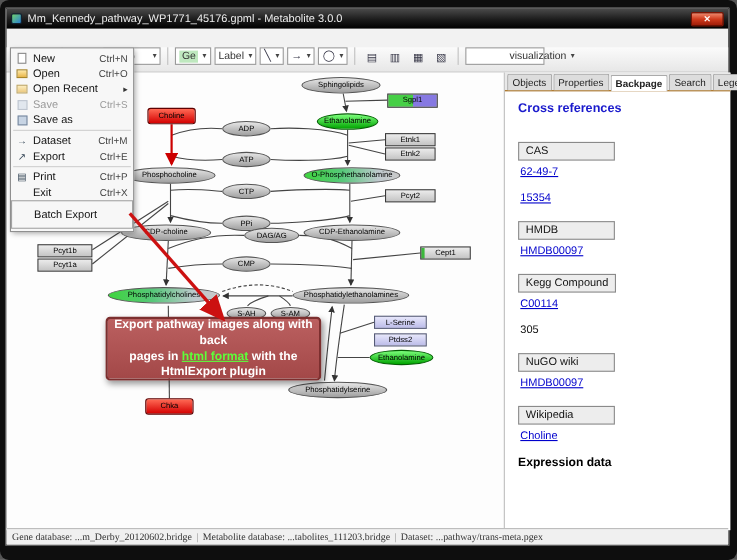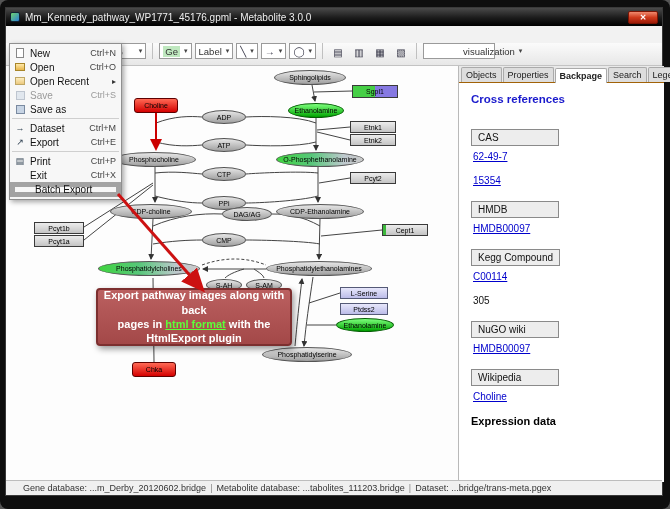--- a/index.html
+++ b/index.html
@@ -56,21 +56,21 @@
   #edges { position:absolute; left:0; top:0; z-index:1; }
 
   
   #file-menu { position:absolute; left:3px; top:35px; width:113px; background:#f7f7f7;
     border:1px solid #8f8f8f; box-shadow:2px 2px 5px rgba(0,0,0,.35); z-index:10; padding:2px 0; }
   .fm-item { display:flex; align-items:center; height:14px; font-size:10px; color:#111; padding:0 5px 0 4px; }
   .fm-item .mi { width:12px; height:12px; margin-right:4px; flex:0 0 12px; display:flex; align-items:center; justify-content:center; }
   .fm-label { flex:1; }
   .fm-sc { color:#444; font-size:9px; margin-left:6px; }
   .fm-item.disabled, .fm-item.disabled .fm-sc { color:#9a9a9a; }
-  .fm-item.danger { border:5px solid #a3a3a3; height:15px; }
+  .fm-item.danger { border:1px solid #a3a3a3; height:26px; }
   .fm-sep { height:1px; background:#cfcfcf; margin:2px 2px; }
   .mi-page { width:8px; height:10px; background:#fff; border:1px solid #888; }
   .mi-folder { width:10px; height:8px; background:linear-gradient(#ffe9a8,#e8b64c); border:1px solid #a8862a; }
   .mi-disk { width:9px; height:9px; background:#c7d4e4; border:1px solid #7a8aa0; }
   .mi-disk.dim { opacity:.45; }
   .mi-glyph { font-size:9px; color:#345; }
   .fm-sub { font-size:8px; color:#333; margin-left:4px; }
 
   
   #annot-arrow { position:absolute; left:0; top:0; z-index:15; pointer-events:none; }
@@ -89,21 +89,21 @@
   .panel-body { padding:10px 12px; }
   .xref-heading { color:#1a1acc; font-weight:bold; font-size:11.5px; margin-bottom:22px; }
   .xref-title { display:inline-block; min-width:88px; background:#ededed; border:1px solid #8a8a8a;
     font-size:10px; color:#111; padding:2px 6px; margin-bottom:5px; }
   .xref-link { display:block; color:#0000cc; text-decoration:underline; font-size:10px; margin:0 0 13px 2px; }
   .xref-plain { display:block; color:#111; font-size:10px; margin:0 0 13px 2px; }
   .panel-footer { font-weight:bold; font-size:11px; color:#000; margin-top:4px; }
 
   
   .statusbar { position:absolute; left:0; bottom:0; width:100%; height:15px; background:#f0f0f0;
-    border-top:1px solid #bdbdbd; display:flex; align-items:center; font-size:9px; color:#333; padding:0 17px; gap:4px; white-space:nowrap; overflow:hidden; }
+    border-top:1px solid #bdbdbd; display:flex; align-items:center; font-size:9px; color:#333; padding:0 5px; gap:4px; white-space:nowrap; overflow:hidden;font-family:Liberation Serif, serif; }
   .sb-sep { color:#888; }
 </style>
 </head>
 <body>
 
 <div id="screen">
   <div id="app">
 
     <div class="titlebar">
       <span class="app-icon"></span>
@@ -278,21 +278,21 @@
 
         <div class="panel-footer">Expression data</div>
       </div>
     </div>
 
     <div class="statusbar">
       <span>Gene database: ...m_Derby_20120602.bridge</span>
       <span class="sb-sep">|</span>
       <span>Metabolite database: ...tabolites_111203.bridge</span>
       <span class="sb-sep">|</span>
-      <span>Dataset: ...bridge/trans-meta.pgex</span>
+      <span>Dataset: ...pathway/trans-meta.pgex</span>
     </div>
 
     <div id="file-menu">
       <div class="fm-item">
         <span class="mi">
             <span class="mi-page"></span>
           </span>
         <span class="fm-label">New</span>
         <span class="fm-sc">Ctrl+N</span>
       </div>

